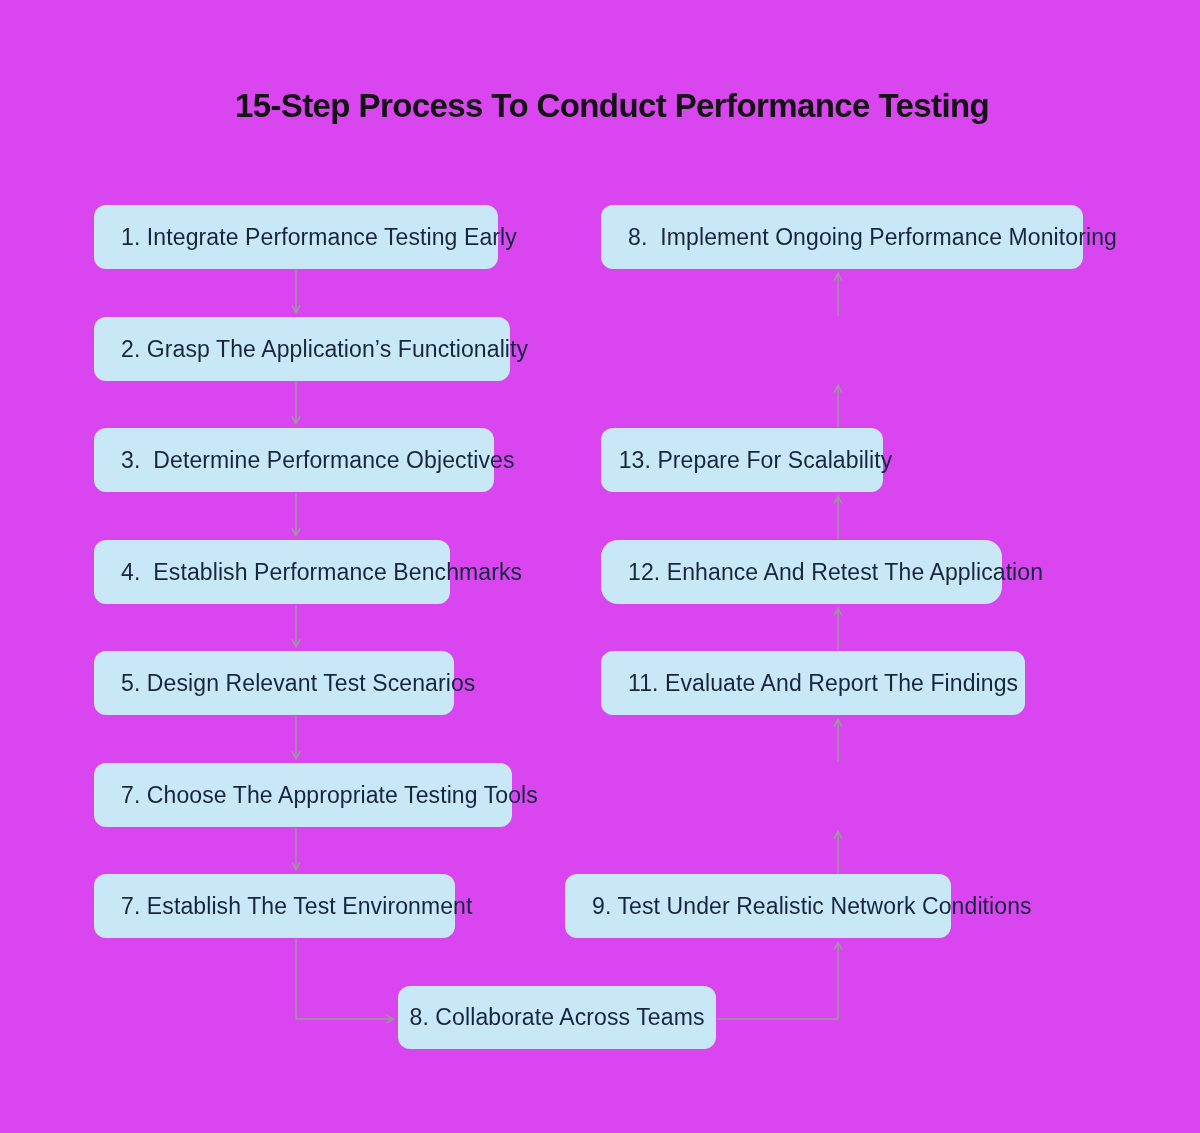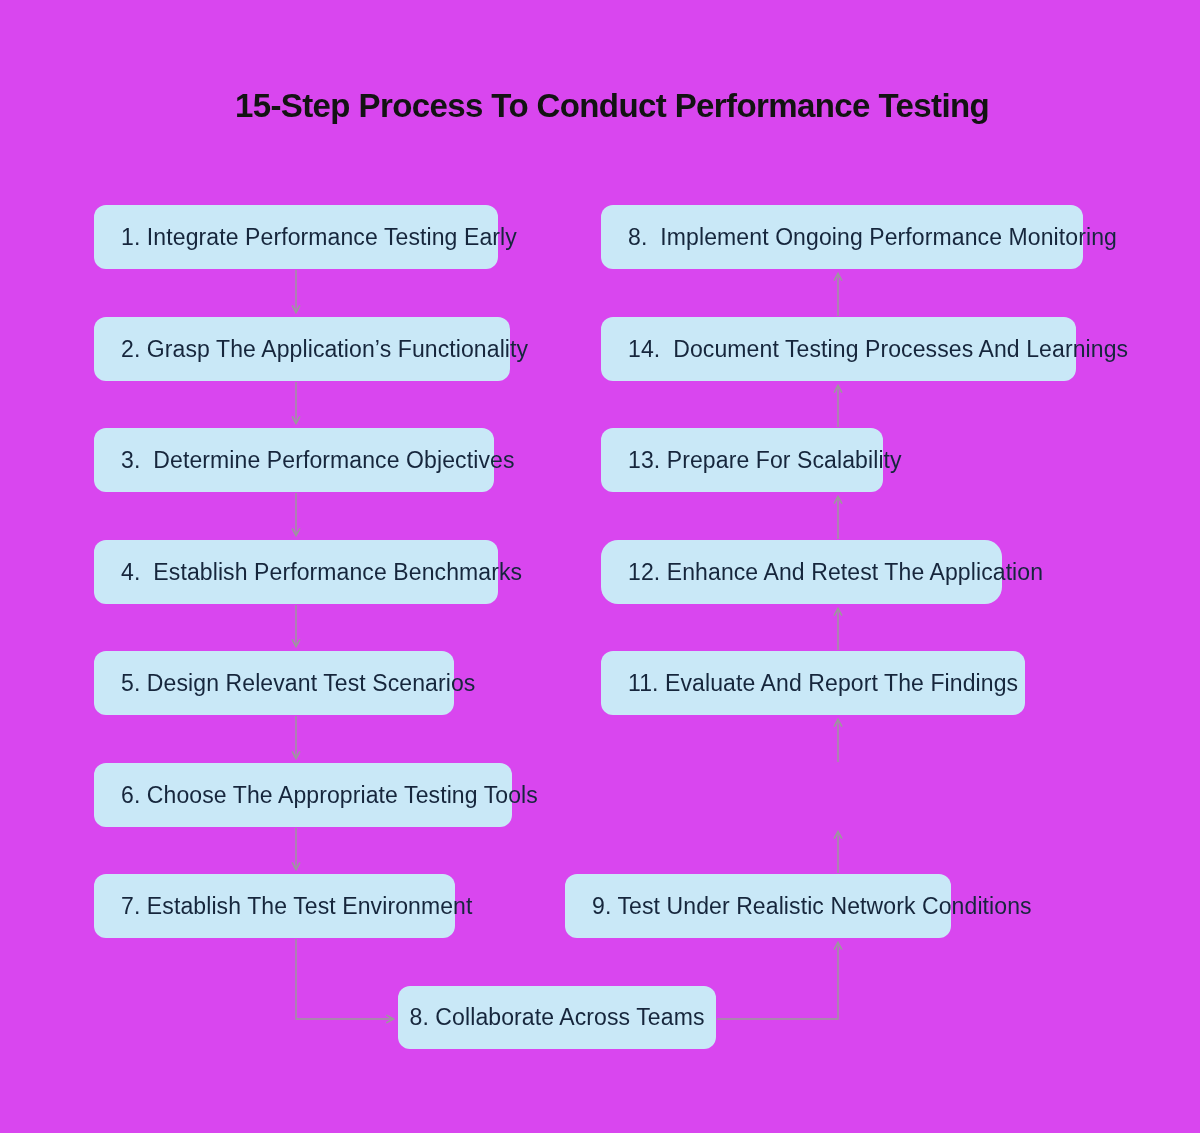--- a/index.html
+++ b/index.html
@@ -59,32 +59,32 @@
   .connectors path {
     fill: none;
     stroke: #9a9a9a;
     stroke-width: 1.4;
   }
 
   
   .s1  { left: 94px;  top: 205px; width: 404px; }
   .s2  { left: 94px;  top: 317px; width: 416px; }
   .s3  { left: 94px;  top: 428px; width: 400px; }
-  .s4  { left: 94px;  top: 540px; width: 404px; }
+  .s4  { left: 94px;  top: 540px; width: 356px; }
   .s5  { left: 94px;  top: 651px; width: 360px; }
   .s6  { left: 94px;  top: 763px; width: 418px; }
   .s7  { left: 94px;  top: 874px; width: 361px; }
   
   .s8  { left: 398px; top: 986px; width: 318px; height: 63px; }
   
   .s9  { left: 565px; top: 874px; width: 386px; }
   .s10 { left: 601px; top: 763px; width: 372px; }
   .s11 { left: 601px; top: 651px; width: 424px; }
   .s12 { left: 601px; top: 540px; width: 401px; border-radius: 17px; }
-  .s13 { left: 601px; top: 428px; width: 282px; }
+  .s13 { left: 601px; top: 428px; width: 282px; justify-content: center; }
   .s14 { left: 601px; top: 317px; width: 475px; }
   .s15 { left: 601px; top: 205px; width: 482px; }
 </style>
 </head>
 <body>
 
 <div class="canvas">
 
   <div class="title">15-Step Process To Conduct Performance Testing</div>
 
@@ -123,21 +123,21 @@
   <div class="step s3">
     <span class="step-label">3.  Determine Performance Objectives</span>
   </div>
   <div class="step s4">
     <span class="step-label">4.  Establish Performance Benchmarks</span>
   </div>
   <div class="step s5">
     <span class="step-label">5. Design Relevant Test Scenarios</span>
   </div>
   <div class="step s6">
-    <span class="step-label">6. Choose The Appropriate Testing Tools</span>
+    <span class="step-label">7. Choose The Appropriate Testing Tools</span>
   </div>
   <div class="step s7">
     <span class="step-label">7. Establish The Test Environment</span>
   </div>
 
   <div class="step s8 center-text">
     <span class="step-label">8. Collaborate Across Teams</span>
   </div>
 
   <div class="step s9">
@@ -145,20 +145,17 @@
   </div>
   <div class="step s11">
     <span class="step-label">11. Evaluate And Report The Findings</span>
   </div>
   <div class="step s12">
     <span class="step-label">12. Enhance And Retest The Application</span>
   </div>
   <div class="step s13">
     <span class="step-label">13. Prepare For Scalability</span>
   </div>
-  <div class="step s14">
-    <span class="step-label">14.  Document Testing Processes And Learnings</span>
-  </div>
   <div class="step s15">
     <span class="step-label">8.  Implement Ongoing Performance Monitoring</span>
   </div>
 
 </div>
 
 </body></html>

